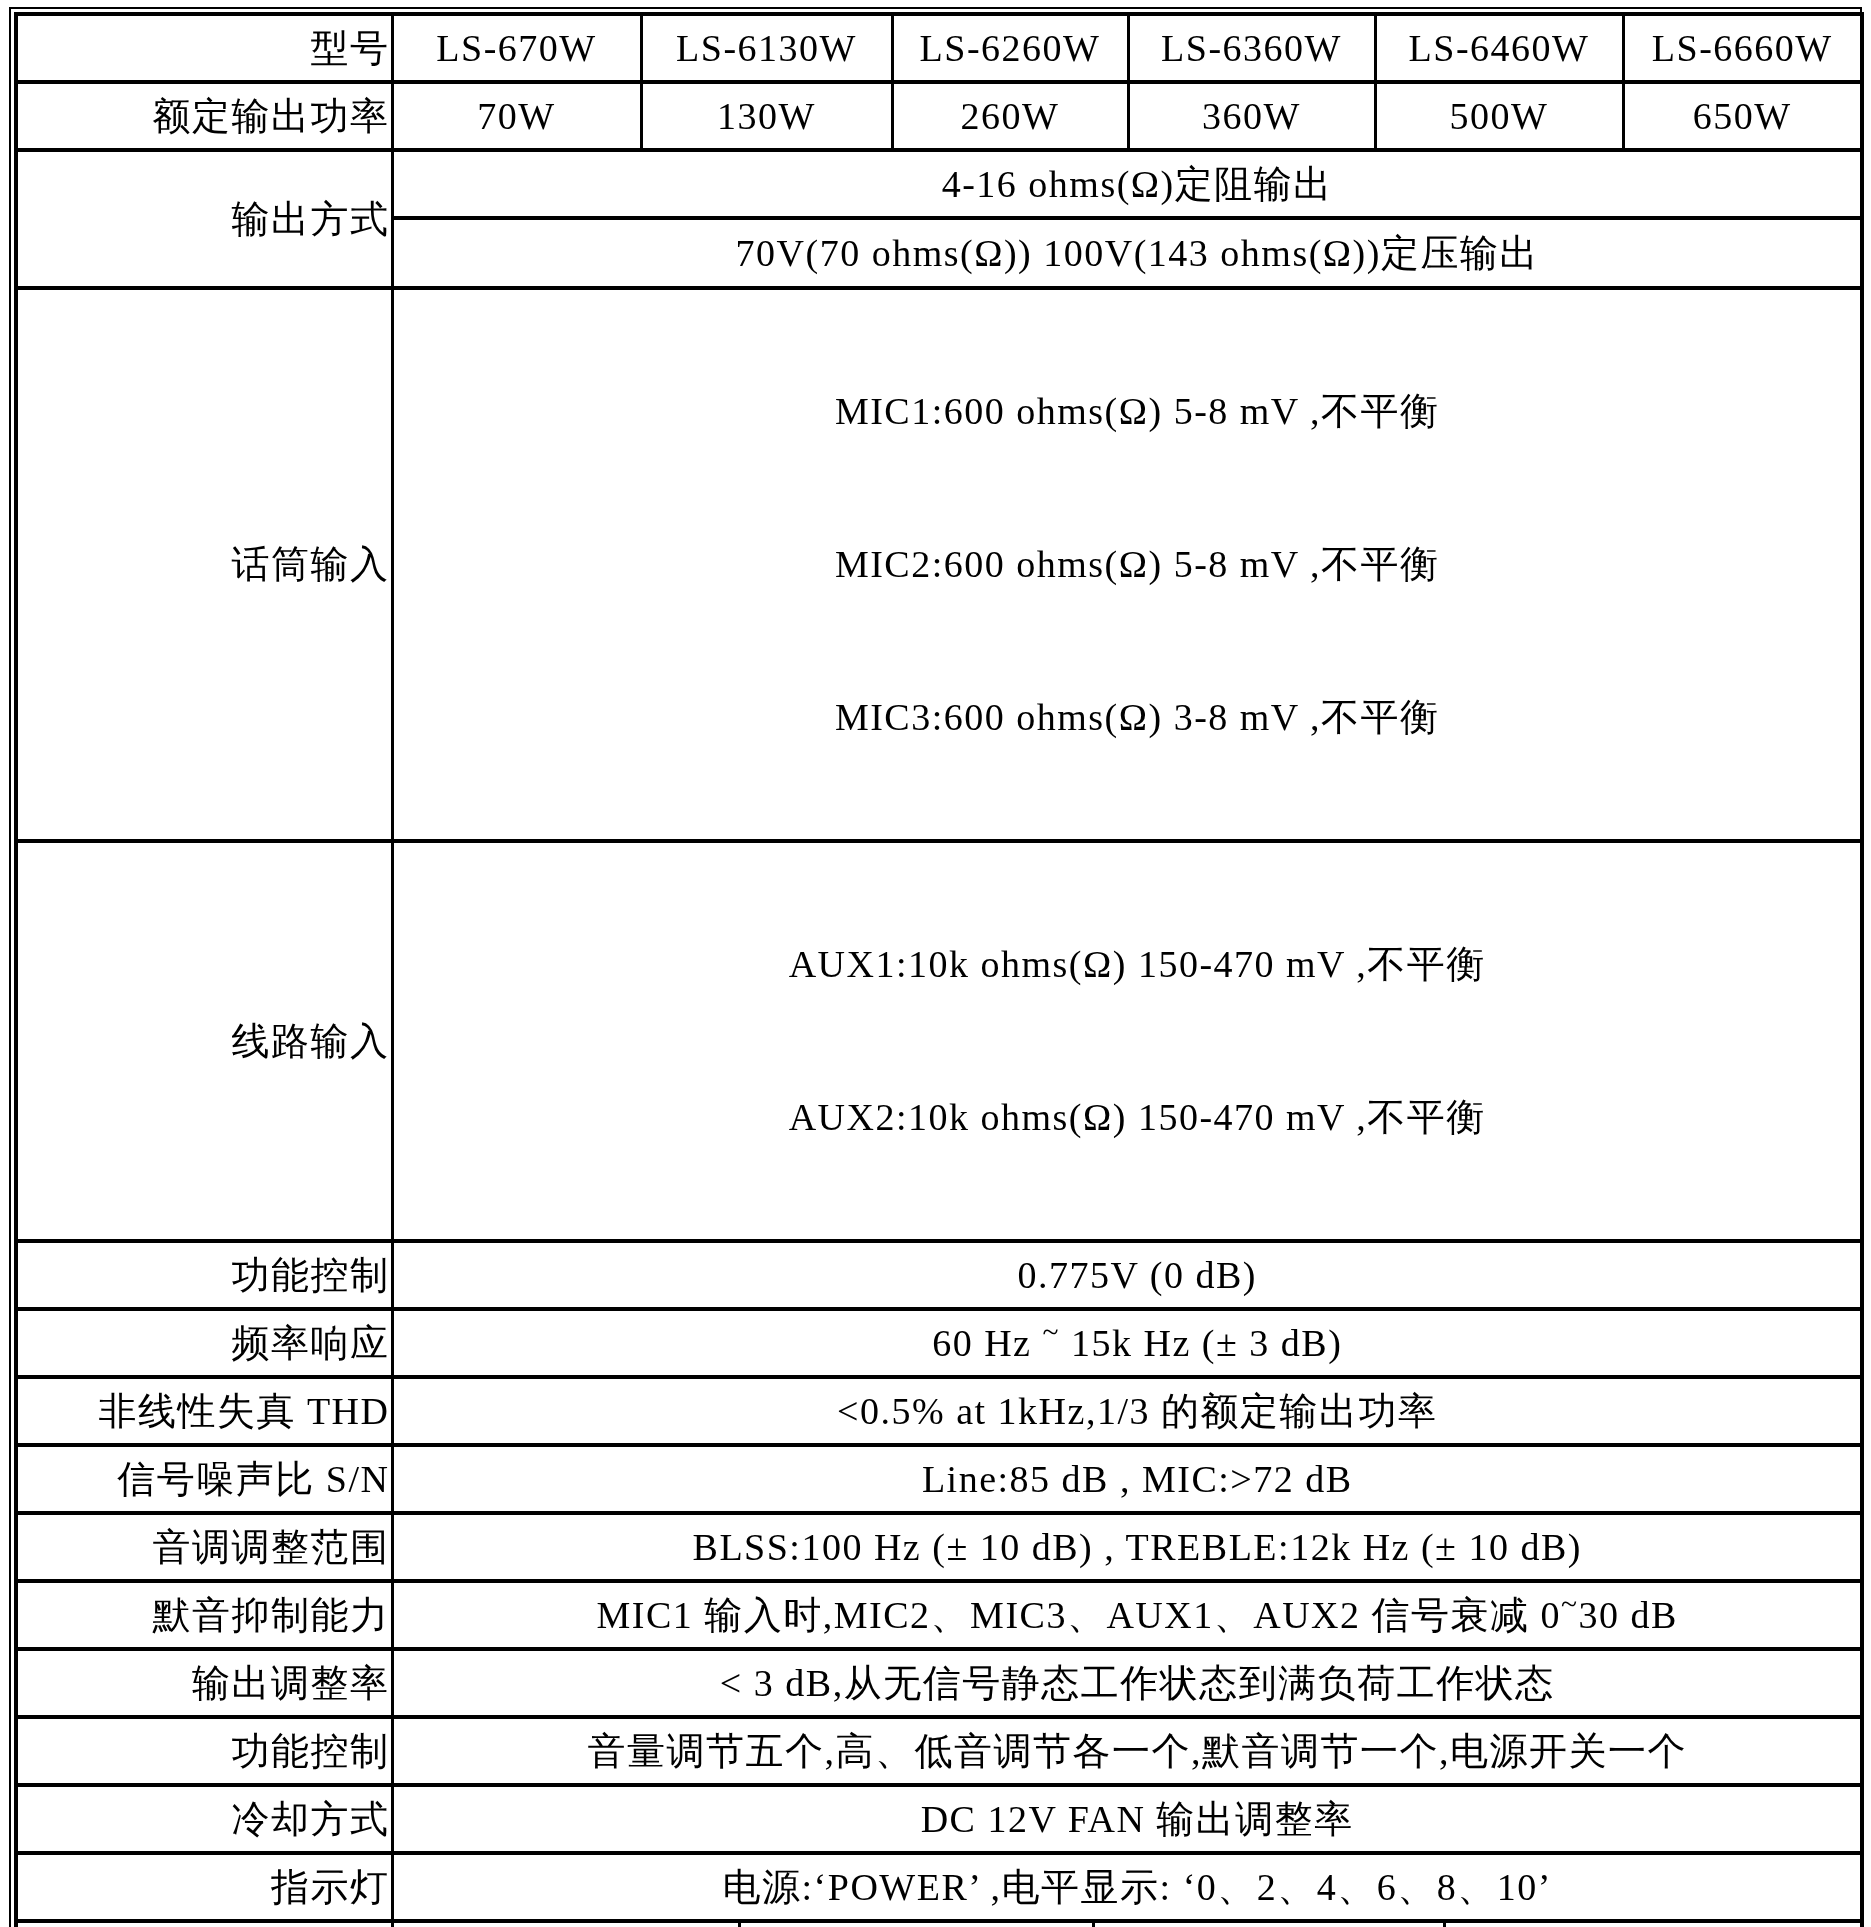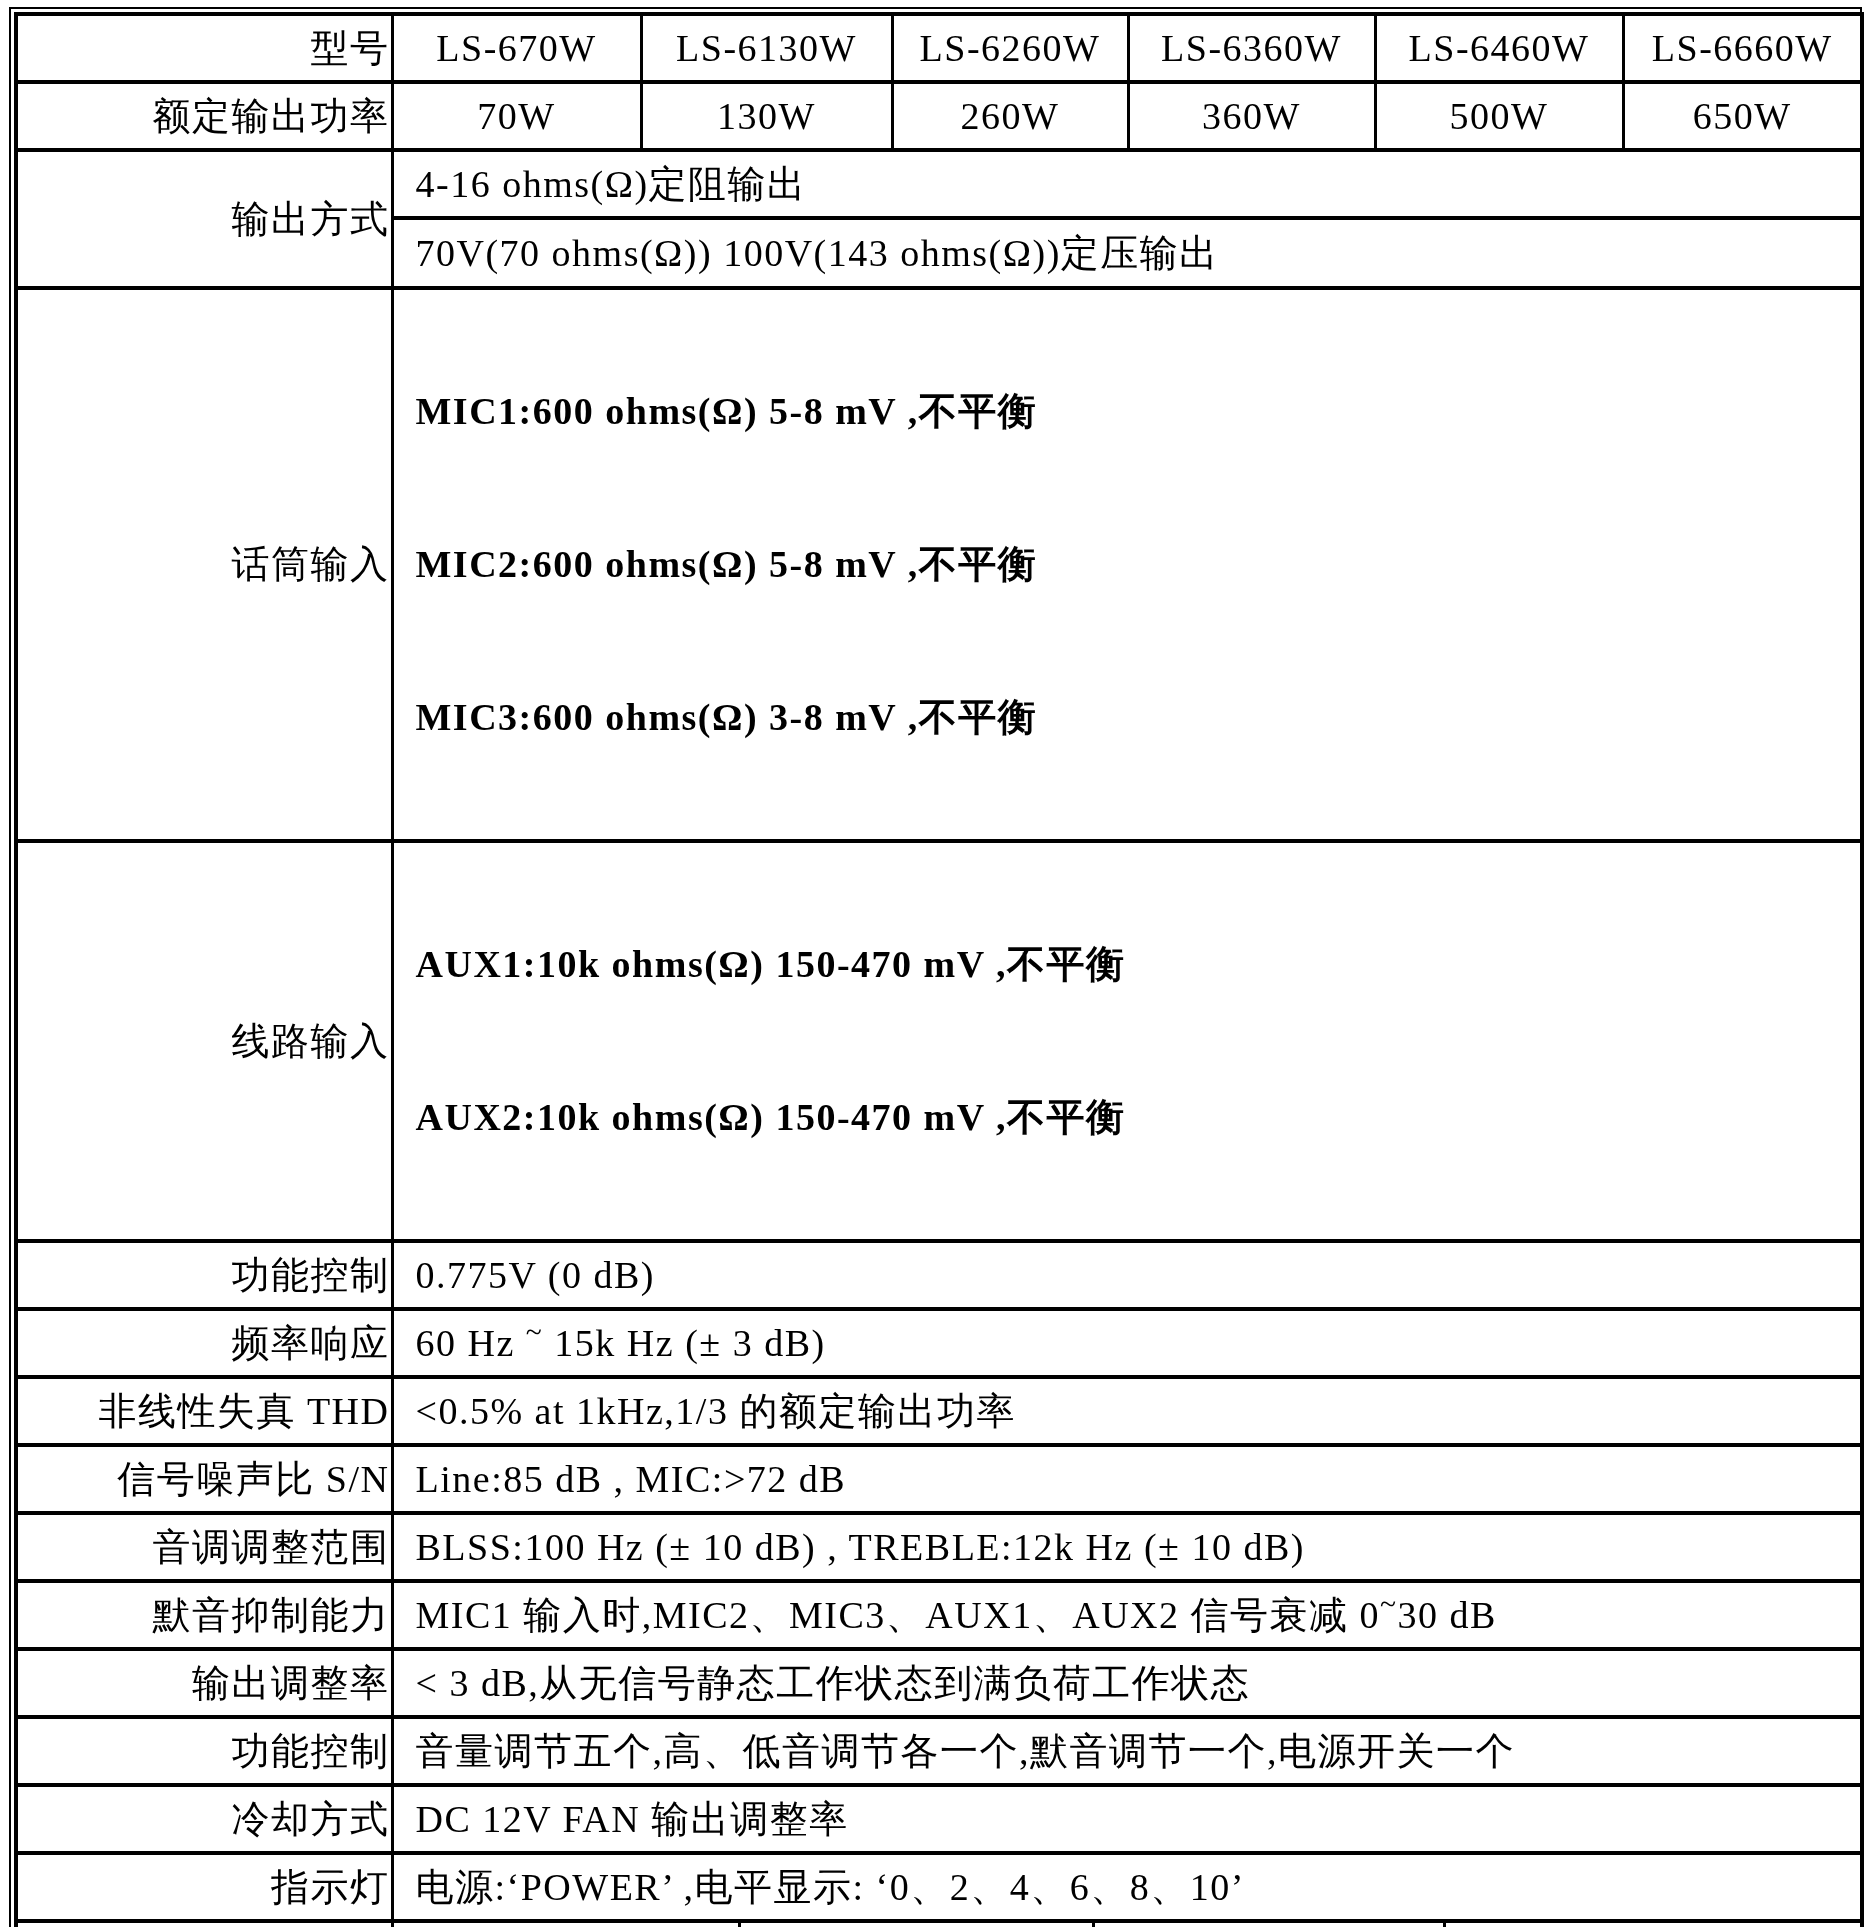--- a/index.html
+++ b/index.html
@@ -44,26 +44,25 @@
   }
   td.lblc {
     text-align: right;
     padding-left: 0;
   }
   td.cell {
     text-align: center;
     margin-left: 12px;
   }
   td.val {
-    text-align: left;
+    text-align: center;
     padding-left: 22px;
   }
   td.lines div {
     line-height: 65px;
-    font-weight: bold;
   }
   .tilde {
     vertical-align: super;
     font-size: 0.78em;
     line-height: 0;
   }
 </style>
 </head>
 <body>
 

